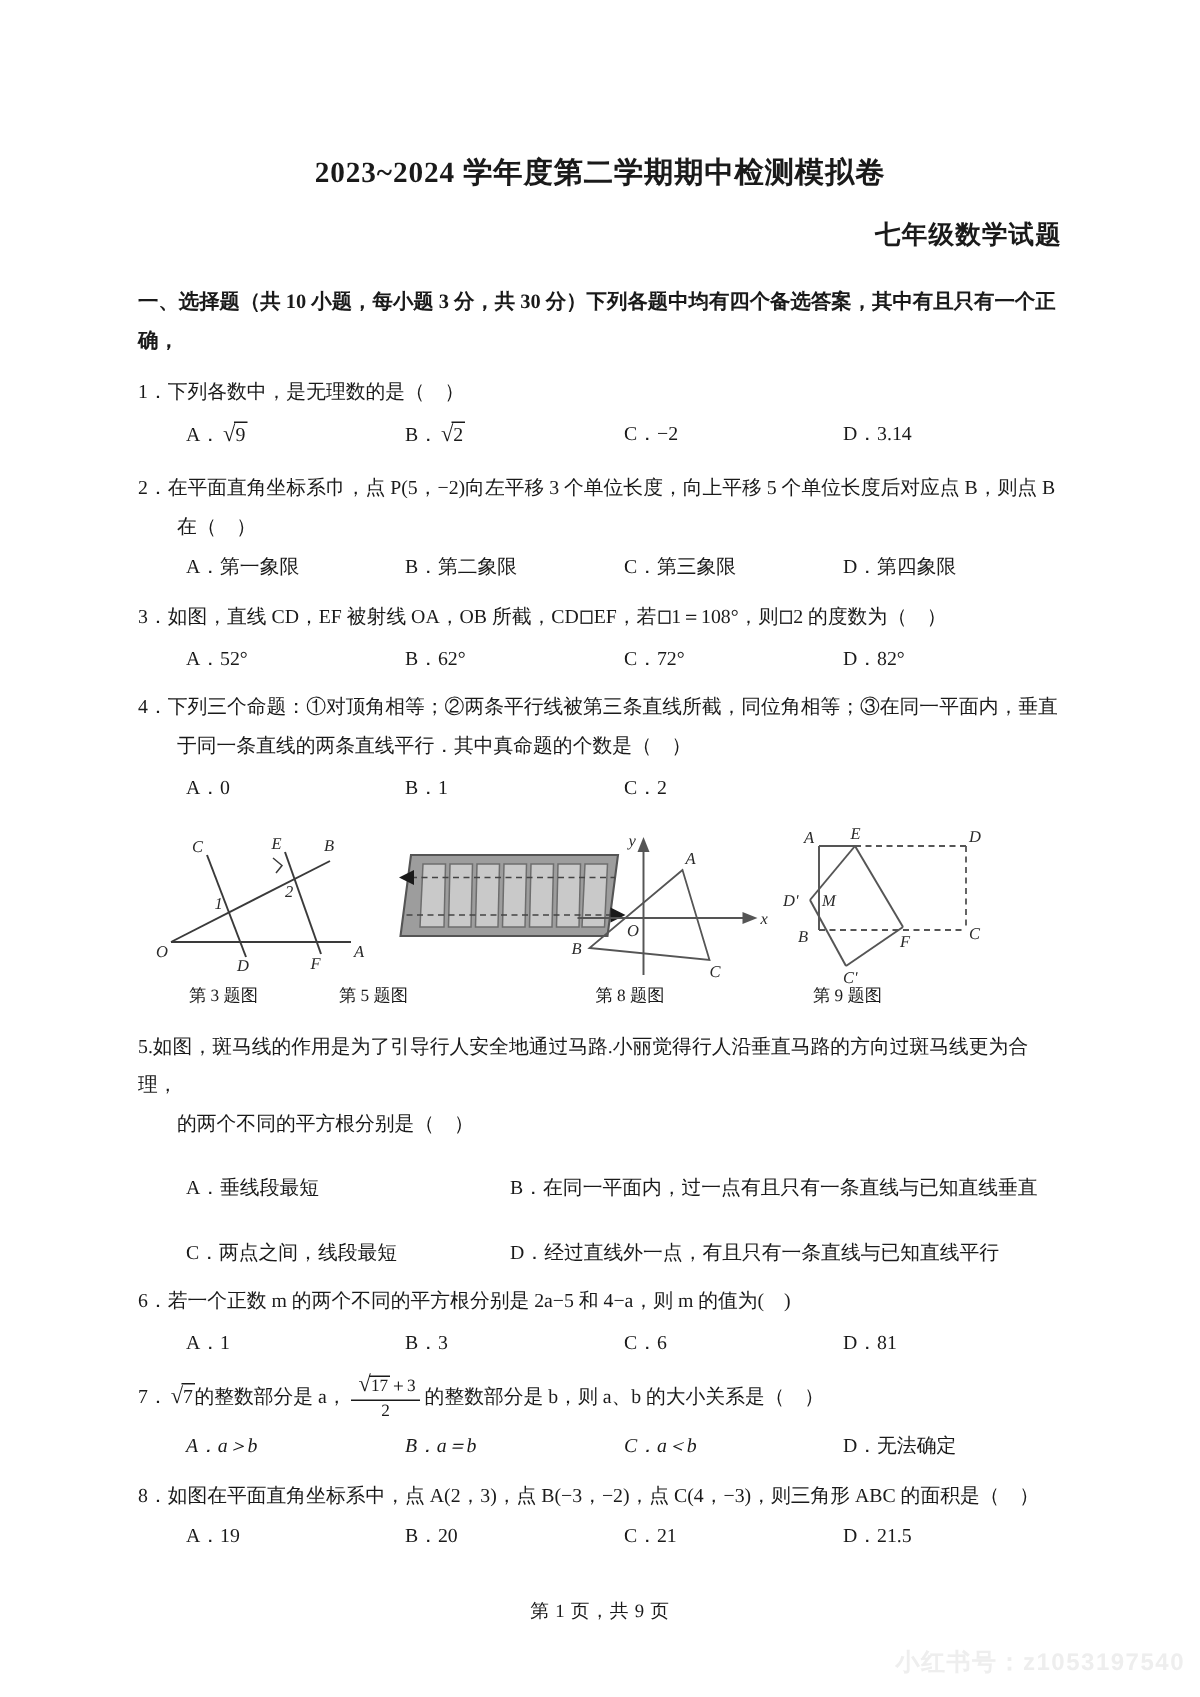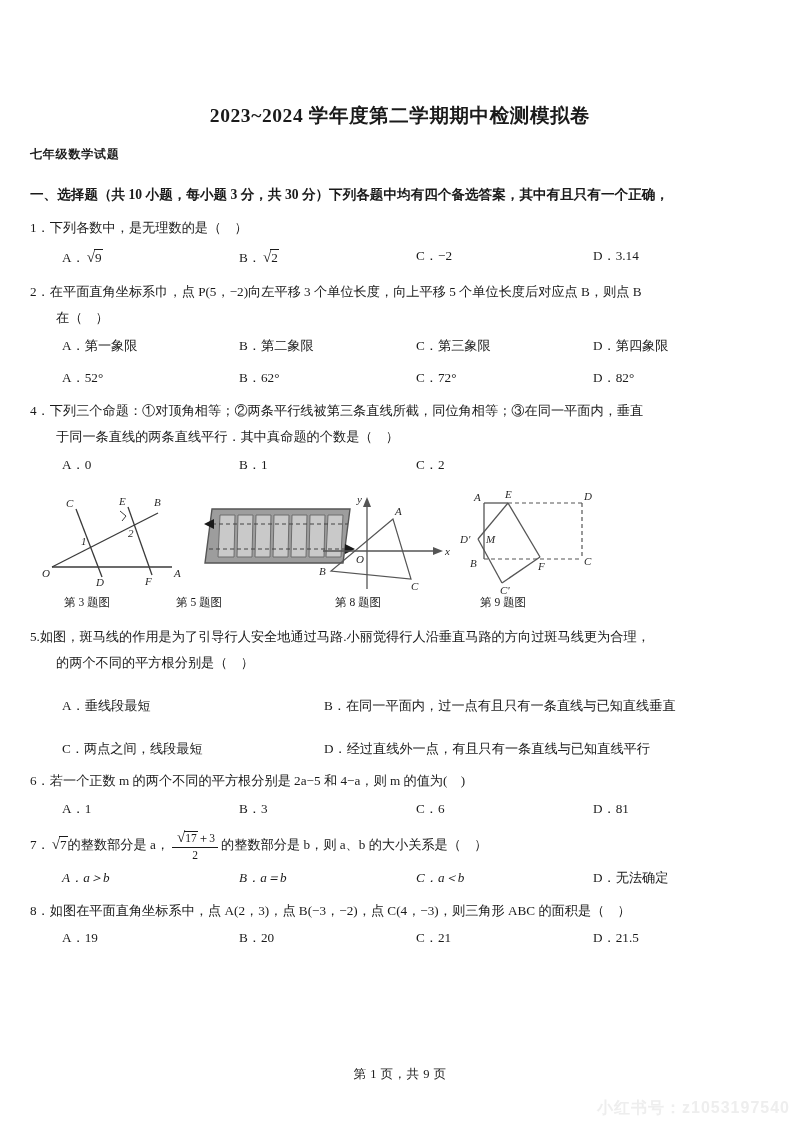--- a/index.html
+++ b/index.html
@@ -13,36 +13,36 @@
     position: relative;
     font-family: "Liberation Serif", "DejaVu Serif", serif;
     color: #1a1a1a;
     overflow: hidden;
   }
   .page {
     position: relative;
     width: 800px;
     height: 1131px;
     box-sizing: border-box;
-    padding: 0 30px;
+    padding: 0 92px;
   }
 
   
   .title-main {
     text-align: center;
     font-size: 19.5px;
     font-weight: bold;
     letter-spacing: 0.6px;
     margin: 0;
     padding-top: 104px;
     line-height: 1.2;
   }
   .title-sub {
-    text-align: left;
-    font-size: 12px;
+    text-align: right;
+    font-size: 17px;
     font-weight: bold;
     letter-spacing: 0.8px;
     margin: 0;
     padding-top: 20px;
     line-height: 1.2;
   }
 
   
   .section-head {
     font-size: 13.6px;
@@ -186,20 +186,21 @@
     <span class="q-stem"><span>2．</span><span>在平面直角坐标系巾，点 P(5，−2)向左平移 3 个单位长度，向上平移 5 个单位长度后对应点 B，则点 B</span><span class="cont">在（　）</span></span>
     <div class="opts c4">
       <div>A．第一象限</div>
       <div>B．第二象限</div>
       <div>C．第三象限</div>
       <div>D．第四象限</div>
     </div>
   </div>
 
   <div class="q">
+    <span class="q-stem"><span>3．</span><span>如图，直线 CD，EF 被射线 OA，OB 所截，CD</span><span class="tofu"></span><span>EF，若</span><span class="tofu"></span><span>1＝108°，则</span><span class="tofu"></span><span>2 的度数为（　）</span></span>
     <div class="opts c4">
       <div>A．52°</div>
       <div>B．62°</div>
       <div>C．72°</div>
       <div>D．82°</div>
     </div>
   </div>
 
   <div class="q">
     <span class="q-stem"><span>4．</span><span>下列三个命题：①对顶角相等；②两条平行线被第三条直线所截，同位角相等；③在同一平面内，垂直</span><span class="cont">于同一条直线的两条直线平行．其中真命题的个数是（　）</span></span>
@@ -305,21 +306,21 @@
           <text x="78" y="83">F</text>
           <text x="124" y="78">C</text>
           <text x="40" y="107">C'</text>
         </g>
       </svg>
     </div>
   </div>
 
   <div class="fig-caps">
     <span style="left:34px;">第 3 题图</span>
-    <span style="left:146px;">第 5 题图</span>
+    <span style="left:134px;">第 5 题图</span>
     <span style="left:305px;">第 8 题图</span>
     <span style="left:450px;">第 9 题图</span>
   </div>
 
   <div class="q opts-stack">
     <span class="q-stem"><span>5.</span><span>如图，斑马线的作用是为了引导行人安全地通过马路.小丽觉得行人沿垂直马路的方向过斑马线更为合理，</span><span class="cont">的两个不同的平方根分别是（　）</span></span>
     <div class="opts c2-wide">
       <div>A．垂线段最短</div>
       <div>B．在同一平面内，过一点有且只有一条直线与已知直线垂直</div>
     </div>

